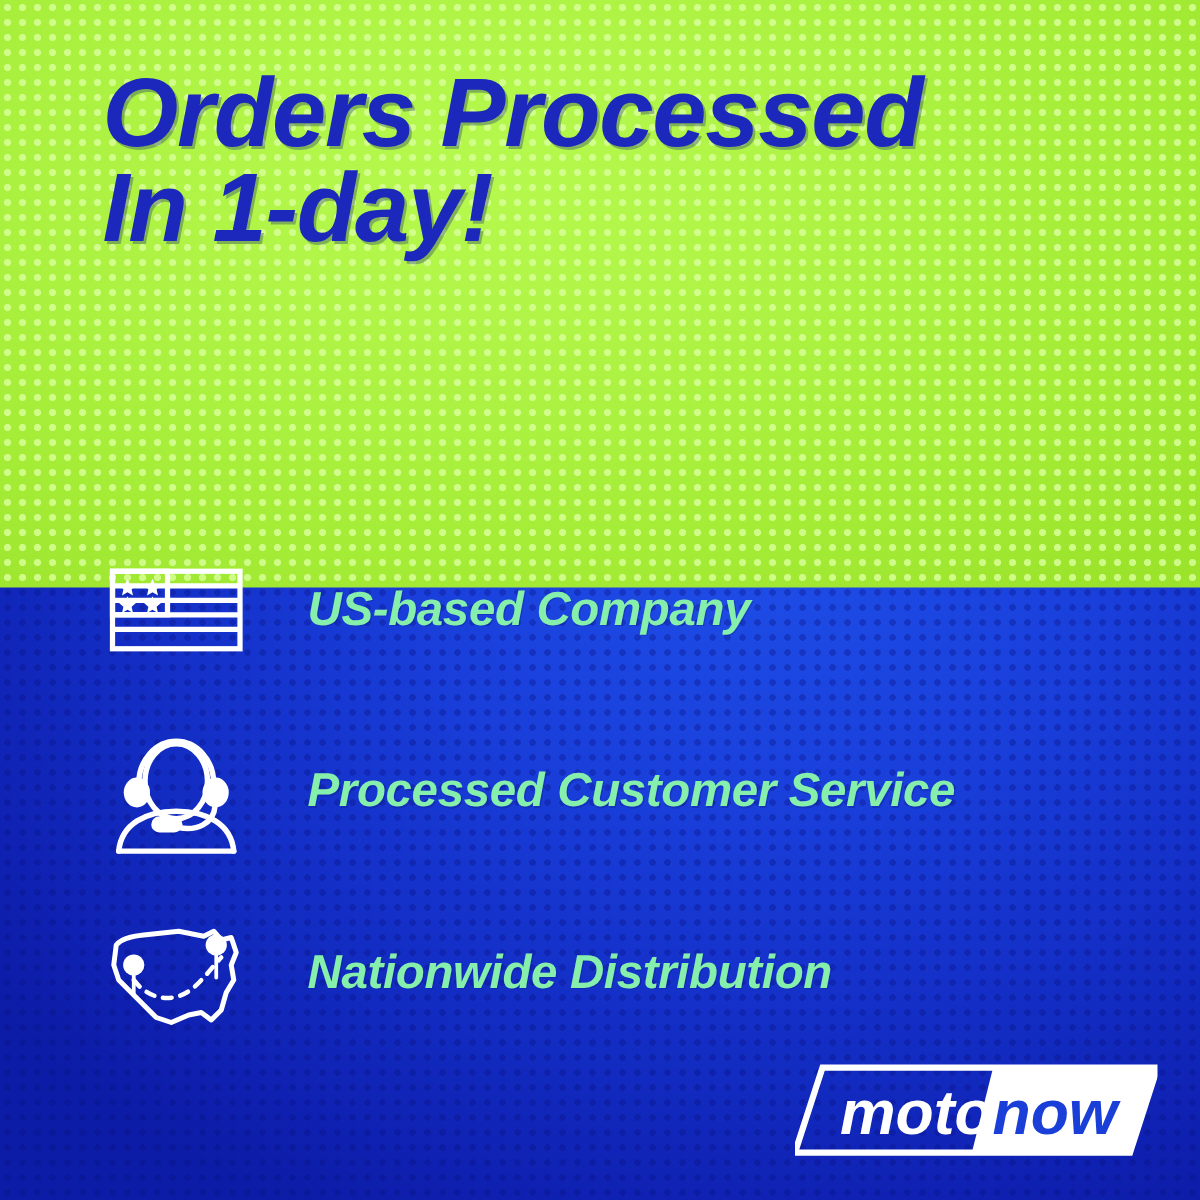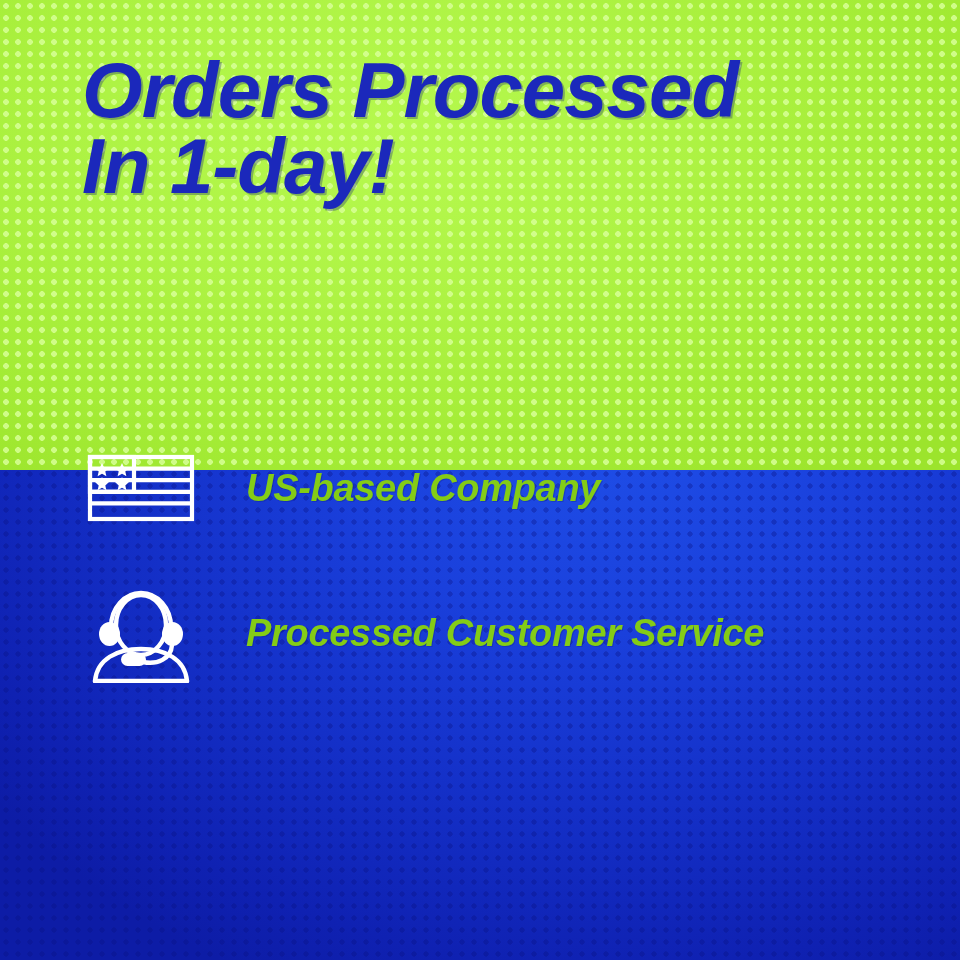--- a/index.html
+++ b/index.html
@@ -99,21 +99,21 @@
     align-items: center;
     justify-content: center;
   }
   .feature-label {
     position: absolute;
     left: 168px;
     top: 0;
     height: 96px;
     display: flex;
     align-items: center;
-    color: #84cc16;
+    color: #86efac;
     font-size: 38px;
     font-weight: bold;
     font-style: italic;
     letter-spacing: -0.3px;
     white-space: nowrap;
     text-shadow: 1px 1px 0 rgba(10,16,120,0.25);
   }
 
   
   .logo {
@@ -174,17 +174,55 @@
 
           <rect x="36" y="70" width="25" height="13" rx="6.5" fill="#ffffff" stroke="none"></rect>
 
           <path d="M10 98 C12 76, 32 66, 56 66 C80 66, 100 76, 102 98"></path>
           <line x1="10" y1="98" x2="102" y2="98"></line>
         </svg>
       </div>
       <div class="feature-label">Processed Customer Service</div>
     </div>
 
+    <div class="feature-row">
+      <div class="feature-icon">
+        <svg width="120" height="92" viewBox="0 0 120 92" fill="none" stroke="#ffffff" stroke-width="4" stroke-linejoin="round" stroke-linecap="round">
+
+          <path d="M12 24 C16 19, 24 17, 34 16 L62 13 L82 17 L90 13
+                   L96 20 L104 18 L108 30 L104 40 L106 52
+                   L100 62 L96 76 L88 84 L80 78 L70 80
+                   L56 86 L44 82 L34 72 L24 62 L14 52
+                   L10 40 Z"></path>
+
+          <path d="M26 52 C40 70, 60 70, 74 58 C84 49, 90 40, 96 34" stroke-dasharray="7 7" stroke-width="3.6"></path>
+
+          <circle cx="26" cy="40" r="8.5" fill="#ffffff" stroke="none"></circle>
+          <line x1="26" y1="48" x2="26" y2="64" stroke-width="3"></line>
+
+          <circle cx="92" cy="24" r="8.5" fill="#ffffff" stroke="none"></circle>
+          <line x1="92" y1="32" x2="92" y2="50" stroke-width="3"></line>
+        </svg>
+      </div>
+      <div class="feature-label">Nationwide Distribution</div>
+    </div>
 
   </div>
 
+  <div class="logo">
+    <svg width="290" height="80" viewBox="0 0 290 80">
+      <defs>
+        <clipPath id="badgeClip">
+          <polygon points="22,6 290,6 268,74 0,74"></polygon>
+        </clipPath>
+      </defs>
+
+      <polygon points="22,6 290,6 268,74 0,74" fill="none" stroke="#ffffff" stroke-width="5"></polygon>
+
+      <g clip-path="url(#badgeClip)">
+        <polygon points="160,0 300,0 280,80 140,80" fill="#ffffff"></polygon>
+      </g>
+      <text x="36" y="59" fill="#ffffff" font-family="Liberation Sans, sans-serif" font-size="50" font-weight="bold" font-style="italic">moto</text>
+      <text x="158" y="59" fill="#1a3fd8" font-family="Liberation Sans, sans-serif" font-size="50" font-weight="bold" font-style="italic">now</text>
+    </svg>
+  </div>
 
 </div>
 
 </body></html>

